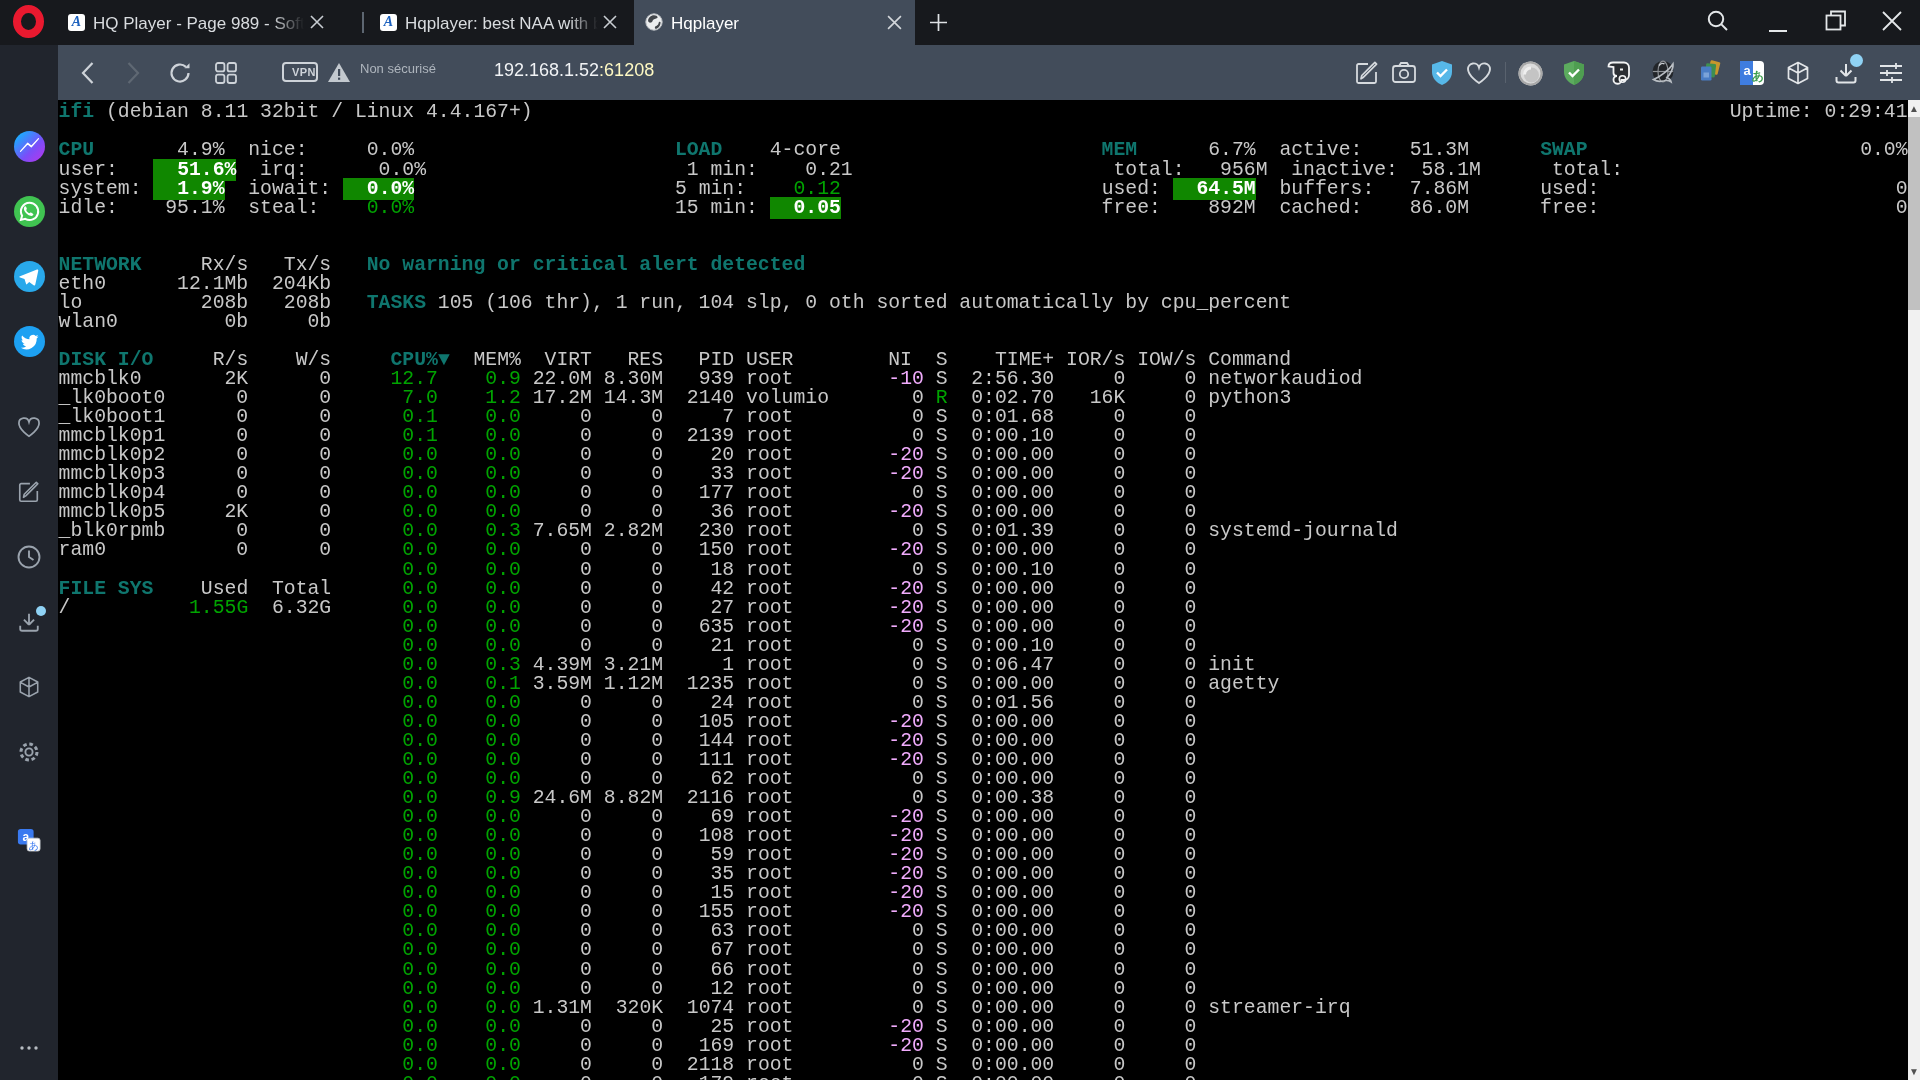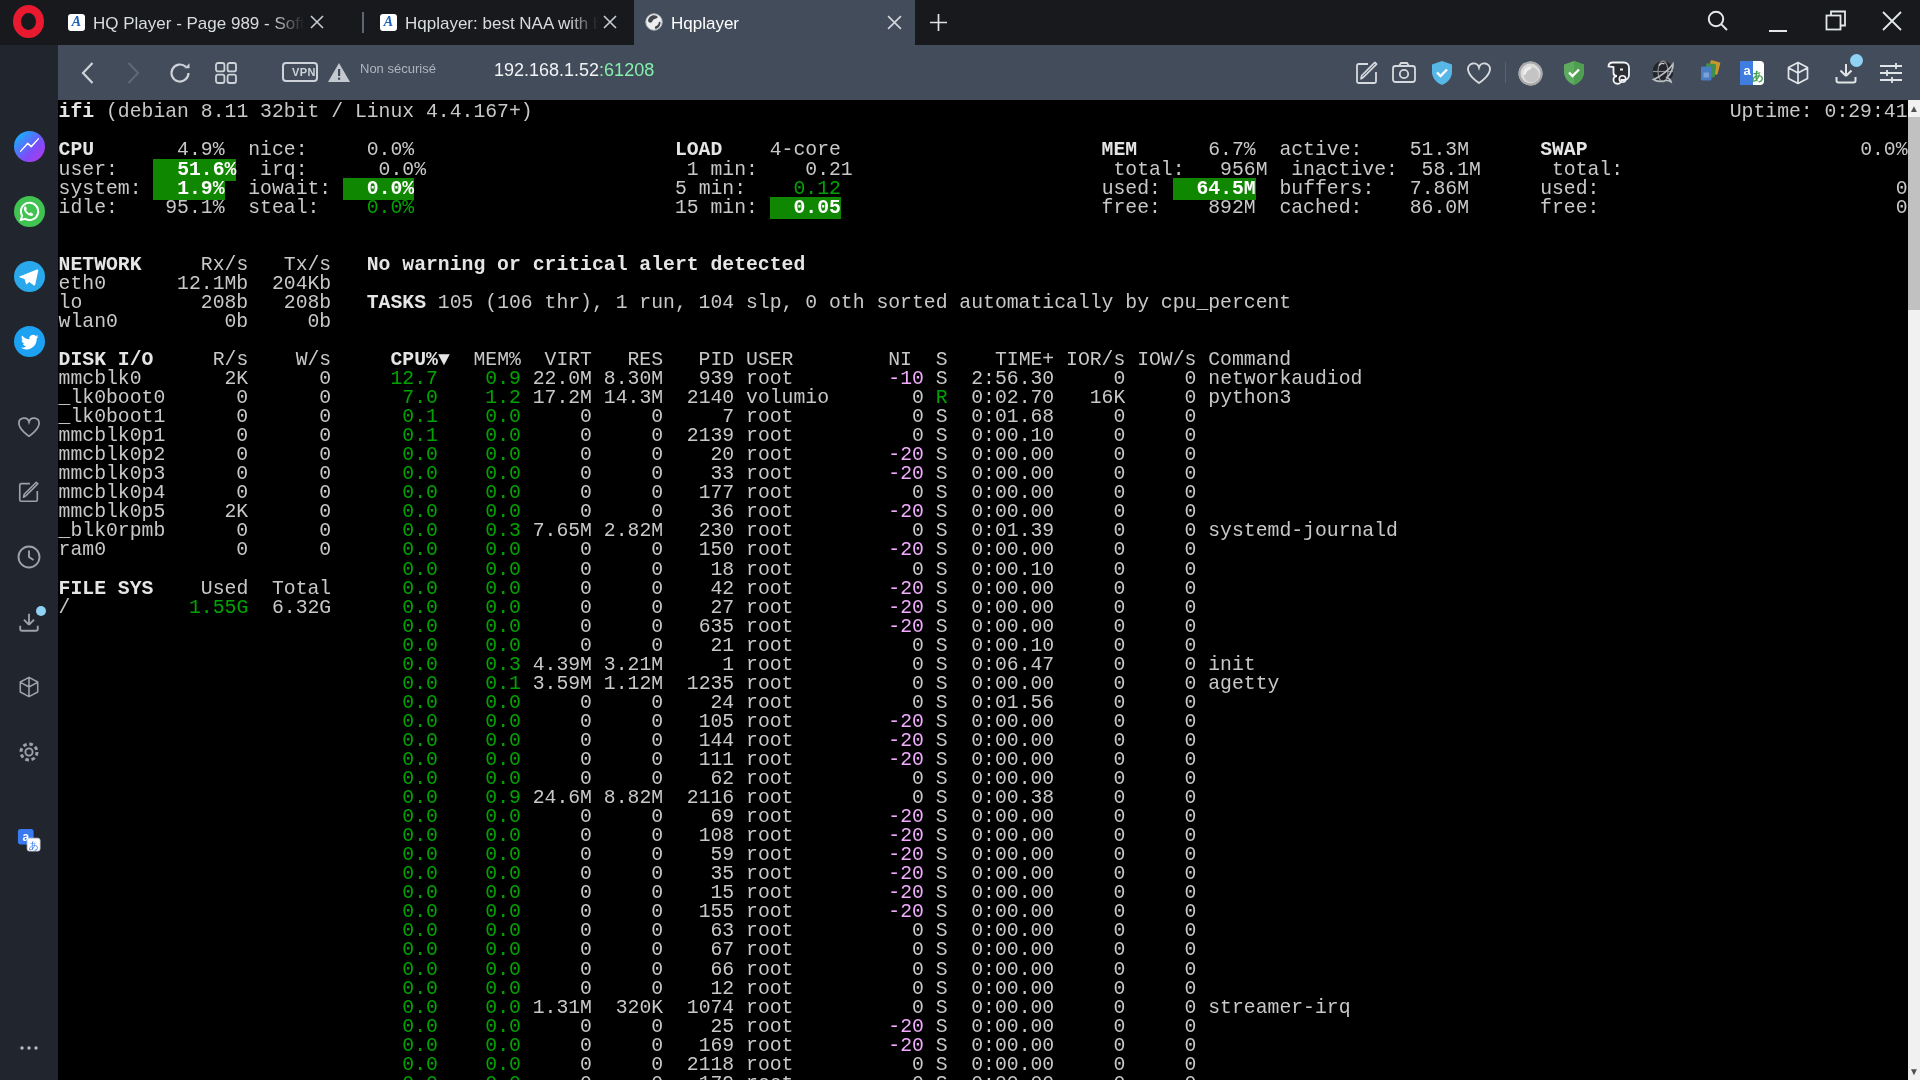--- a/index.html
+++ b/index.html
@@ -1,21 +1,21 @@
 <!DOCTYPE html>
 <html><head><meta charset="utf-8"><style>
 *{margin:0;padding:0;box-sizing:border-box}
 html,body{width:1920px;height:1080px;overflow:hidden;background:#000;font-family:"Liberation Sans",sans-serif}
 #tabbar{position:absolute;left:0;top:0;width:1920px;height:45px;background:#17191d}
 #sidebar{position:absolute;left:0;top:45px;width:58px;height:1035px;background:#21252d}
 #addrbar{position:absolute;left:58px;top:45px;width:1862px;height:55px;background:#424c5a}
 #term{position:absolute;left:58.6px;top:103.4px;font-family:"Liberation Mono",monospace;
   font-size:19.755px;line-height:19.05px;color:#c8c8c8;white-space:pre;letter-spacing:0}
 #term i{font-style:normal}
-#term i.b{font-weight:bold;color:#e5e5e5}
+#term i.b{font-weight:bold;color:#0f766e}
 #term i.g{color:#00a400}
 #term i.m{color:#f0abfc}
 #term i.gb{background:#108700;color:#fff;font-weight:bold}
 .tabtxt{position:absolute;top:14px;font-size:17px;color:#d9dcdf;white-space:nowrap;overflow:hidden}
 #activetab{position:absolute;left:634px;top:0;width:281px;height:45px;background:#424c5a}
 svg{position:absolute;overflow:visible}
 .fav{position:absolute;top:14px;width:17px;height:17px;border-radius:3px;background:#fff;
   font:italic bold 14px "Liberation Serif";color:#1e62be;text-align:center;line-height:16px}
 #scrollbar{position:absolute;left:1908px;top:100px;width:12px;height:980px;background:#f1f1f1}
 #sthumb{position:absolute;left:1908px;top:117px;width:12px;height:193px;background:#c1c1c1}
@@ -94,21 +94,21 @@
  <rect x="12.6" y="12.6" width="8.4" height="8.4" rx="2" fill="none" stroke="#ced3d9" stroke-width="1.8"></rect>
   </svg>
 <div style="position:absolute;left:282px;top:62px;width:36px;height:20px;border:2px solid #ced3d9;border-radius:4px;
   color:#ced3d9;font-weight:bold;font-size:11px;text-align:right;line-height:16px;letter-spacing:.5px">VPN</div>
 <svg width="24" height="21" style="left:327px;top:62px" viewBox="0 0 24 21">
  <path d="M12 1L23 20H1z" fill="#c3c9cf"></path>
     <rect x="11" y="7" width="2.2" height="7" fill="#424c5a"></rect>
     <rect x="11" y="15.6" width="2.2" height="2.2" fill="#424c5a"></rect>
   </svg>
 <div style="position:absolute;left:360px;top:61px;font-size:13px;color:#aeb5bd">Non sécurisé</div>
-<div style="position:absolute;left:494px;top:60px;font-size:18px;color:#f1f3f5">192.168.1.52<span style="color:#86efac">:61208</span></div>
+<div style="position:absolute;left:494px;top:60px;font-size:18px;color:#f1f3f5">192.168.1.52<span style="color:#fef9c3">:61208</span></div>
 
 
 <svg width="26" height="26" style="left:1354px;top:60px" viewBox="0 0 26 26">
  <path d="M14 4H4.5A1.5 1.5 0 003 5.5v16A1.5 1.5 0 004.5 23h16a1.5 1.5 0 001.5-1.5V12" fill="none" stroke="#d6dade" stroke-width="1.8"></path>
  <path d="M9.5 17.2l9.8-9.8 3.3-3.3-1.7-1.7-3.3 3.3-9.8 9.8-.8 3.3z" fill="none" stroke="#d6dade" stroke-width="1.7" stroke-linejoin="round"></path>
   </svg>
 <svg width="24" height="24" style="left:1392px;top:61px" viewBox="0 0 24 24">
  <rect x="1" y="5" width="22" height="16" rx="2.5" fill="none" stroke="#d6dade" stroke-width="1.8"></rect>
  <path d="M7 5l2-3h6l2 3" fill="none" stroke="#d6dade" stroke-width="1.8"></path>
  <circle cx="12" cy="13" r="4.2" fill="none" stroke="#d6dade" stroke-width="1.8"></circle>

